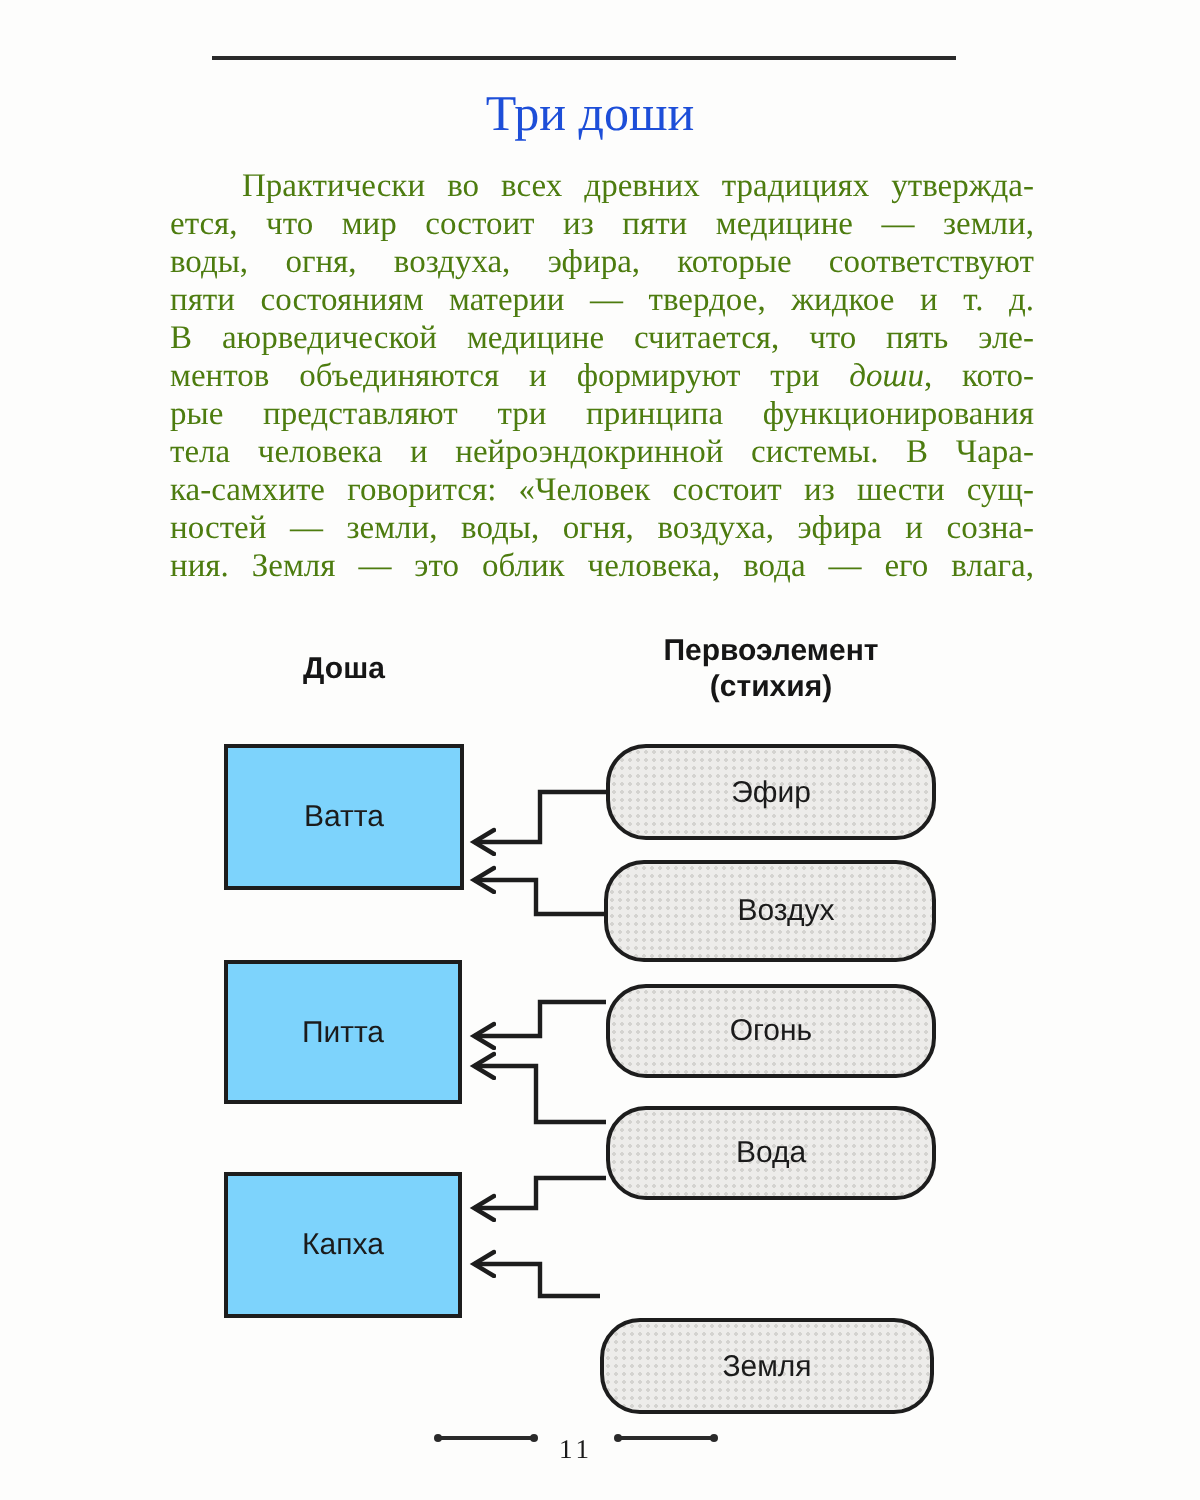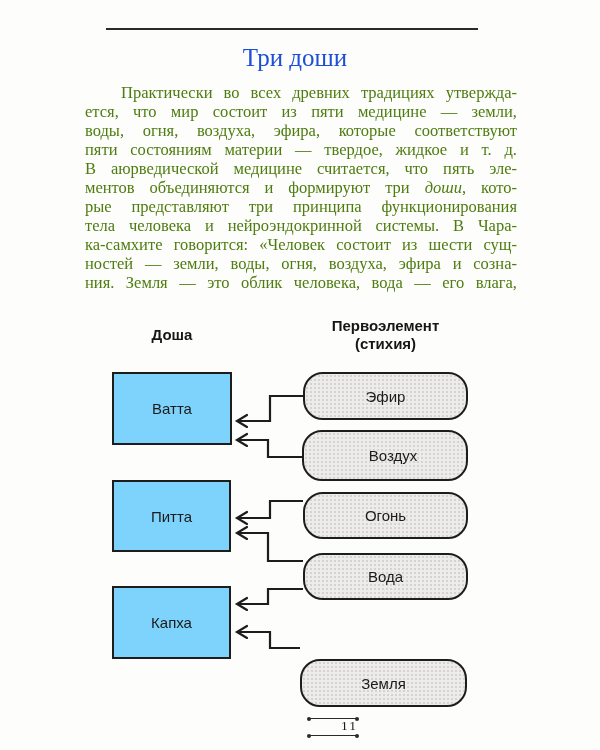--- a/index.html
+++ b/index.html
@@ -73,21 +73,21 @@
   #b-ether{left:303px;top:372px;width:165px;height:48px;}
   #b-air  {left:302px;top:430px;width:166px;height:51px;padding-left:16px;}
   #b-fire {left:303px;top:492px;width:165px;height:47px;}
   #b-water{left:303px;top:553px;width:165px;height:47px;}
   #b-earth{left:300px;top:612px;width:167px;height:48px;margin-top:47px;}
   .connectors{position:absolute;left:0;top:0;}
   .connectors polyline{fill:none;stroke:#1d1d1d;stroke-width:2.2;}
   
   .footer{
     position:absolute;left:218px;top:718px;width:140px;height:18px;
-    display:flex;align-items:flex-end;justify-content:space-between;flex-direction:column;
+    display:flex;align-items:flex-start;justify-content:space-between;
   }
   .pageno{
     font-size:13.5px;color:#1b1b1b;letter-spacing:2px;
     transform:translateY(-1px);
   }
   .orn{position:relative;width:50px;height:2px;background:#2a2a2a;}
   .orn::before,.orn::after{
     content:"";position:absolute;top:-1px;width:4px;height:4px;
     background:#2a2a2a;border-radius:50%;
   }

